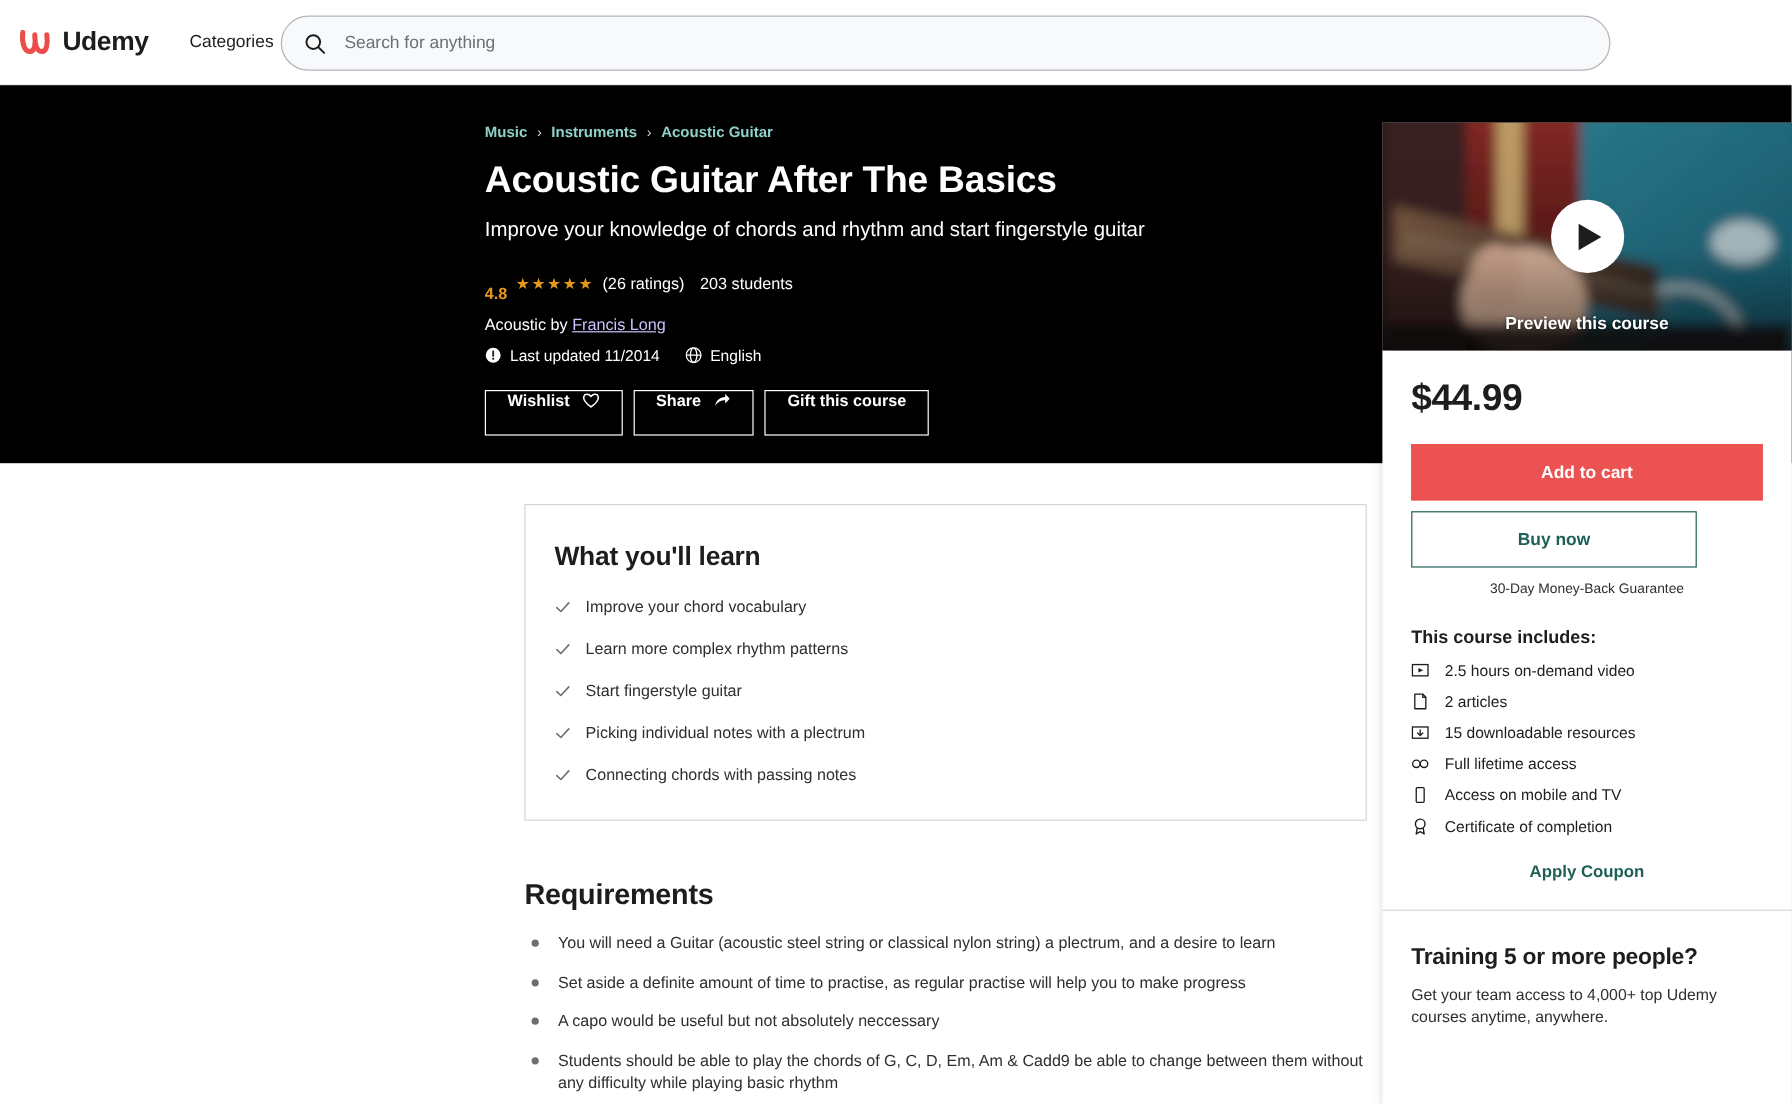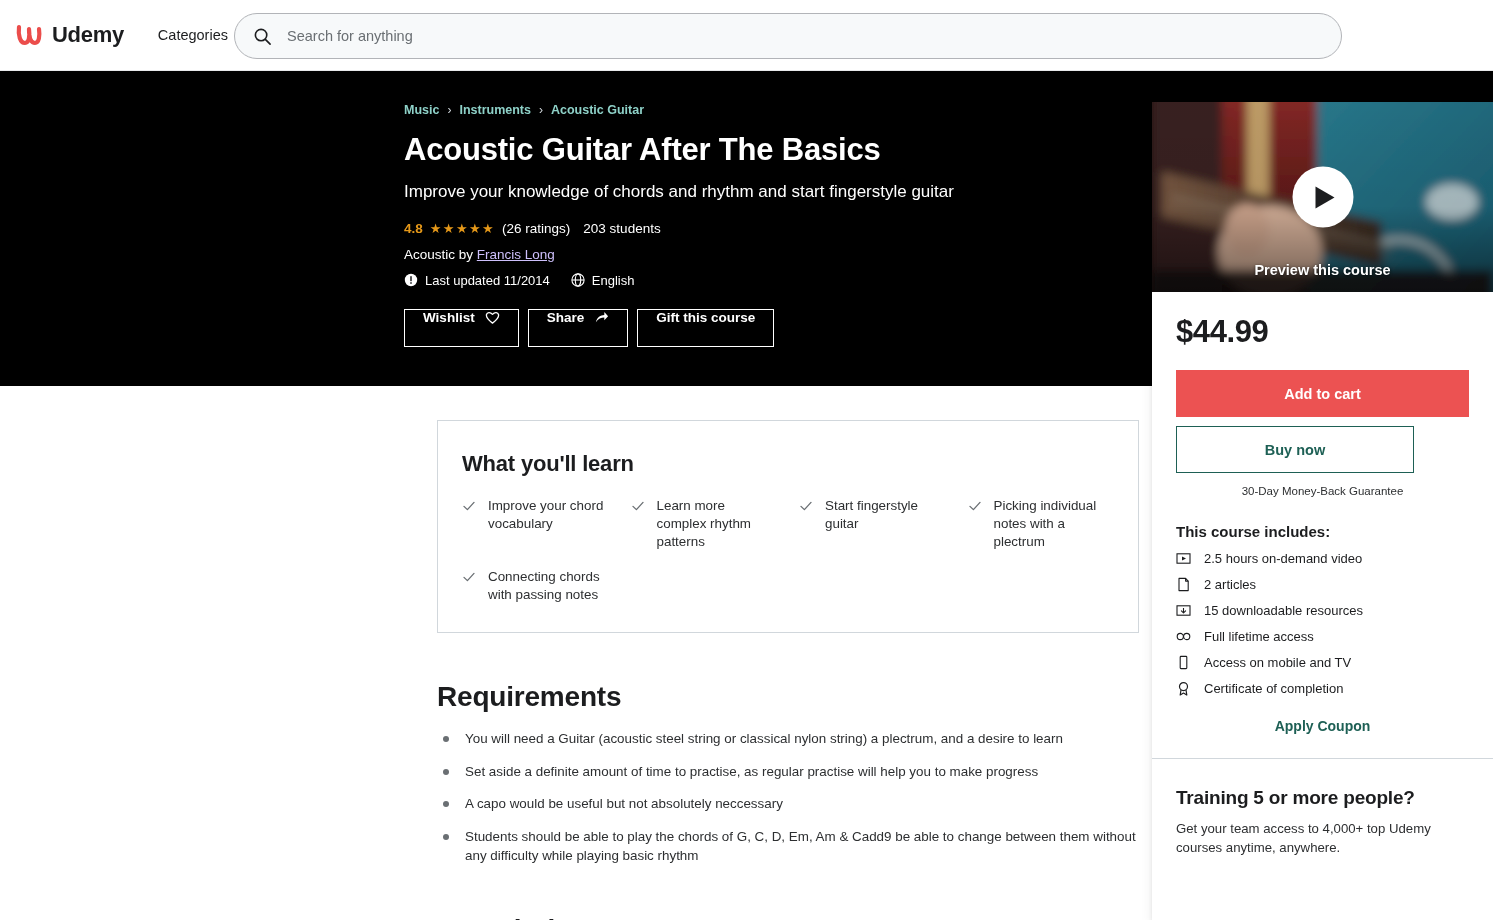--- a/index.html
+++ b/index.html
@@ -76,21 +76,21 @@
   .course-subtitle {
     margin-top: 13px;
     font-size: 17px; line-height: 1.35; color: #ffffff; font-weight: normal;
   }
 
   .rating-row {
     margin-top: 17px;
     display: flex; align-items: center; gap: 7px;
     font-size: 13.5px; color: #ffffff;
   }
-  .rating-num { color: #e59819; font-weight: bold; }
+  .rating-num { color: #e59819; font-weight: bold; margin-top: 16px; }
   .stars { color: #e59819; font-size: 13px; letter-spacing: 1.4px; }
   .rating-count { color: #ffffff; }
   .students { color: #ffffff; margin-left: 6px; }
 
   .created-row {
     margin-top: 11px;
     font-size: 13.5px; color: #ffffff;
   }
   .created-row a { color: #cec0fc; text-decoration: underline; }
 
@@ -125,32 +125,32 @@
 
   .learn-box {
     margin-top: 34px;
     border: 1px solid #d1d7dc;
     background: #ffffff;
     padding: 30px 28px 28px 24px;
   }
   .learn-title { font-size: 22px; font-weight: bold; letter-spacing: -0.2px; }
   .learn-grid {
     margin-top: 20px;
-    display: grid; grid-template-columns: 1fr 1fr 1fr 1fr;
+    display: grid; grid-template-columns: 1fr;
     column-gap: 26px; row-gap: 17px;
   }
   .learn-item {
     display: flex; gap: 12px; align-items: flex-start;
     font-size: 13.4px; line-height: 1.35; color: #2d2f31;
   }
   .check-ico { width: 14px; height: 14px; display: block; flex: none; margin-top: 2px; }
 
   .sec-head {
     margin-top: 48px;
-    font-size: 28px; font-weight: bold; letter-spacing: -0.2px;
+    font-size: 24px; font-weight: bold; letter-spacing: -0.2px;
   }
   .req-list { margin-top: 16px; list-style: none; }
   .req-item {
     display: flex; gap: 16px; align-items: flex-start;
     font-size: 13.4px; line-height: 1.45; color: #2d2f31;
     margin-bottom: 13px;
   }
   .bullet {
     width: 6px; height: 6px; border-radius: 50%;
     background: #6a6f73; flex: none; margin-top: 7px; margin-left: 6px;

